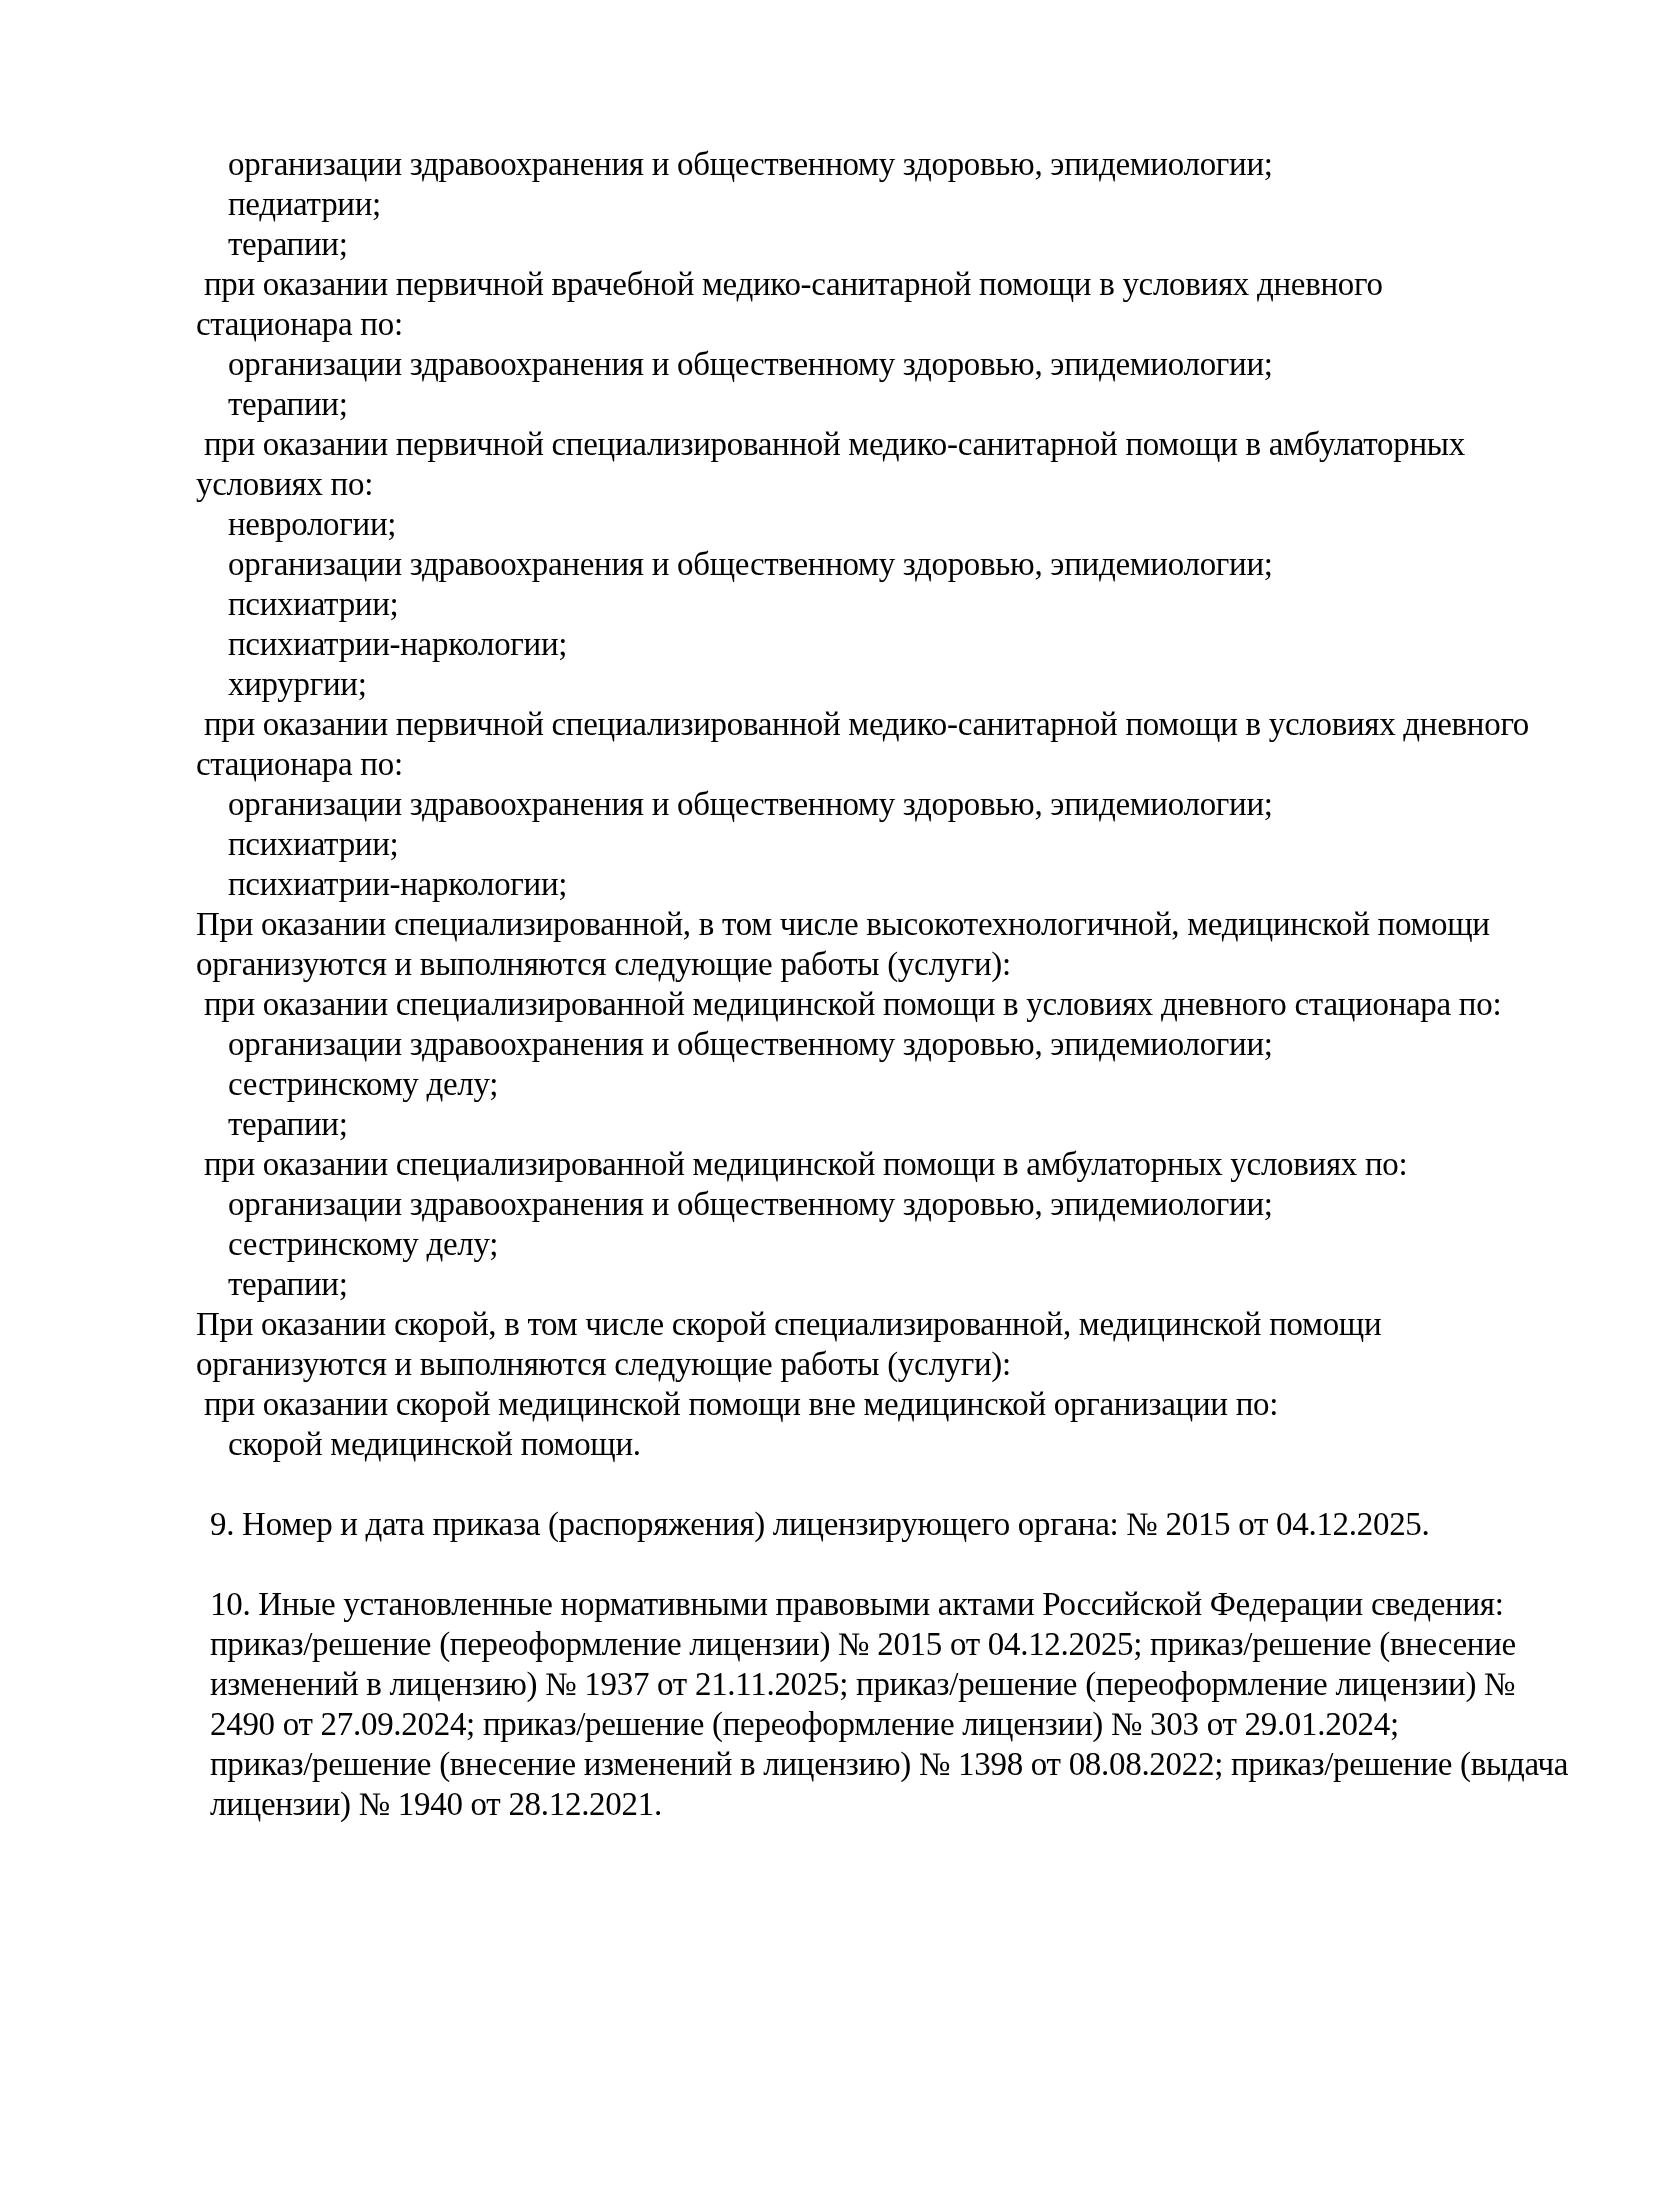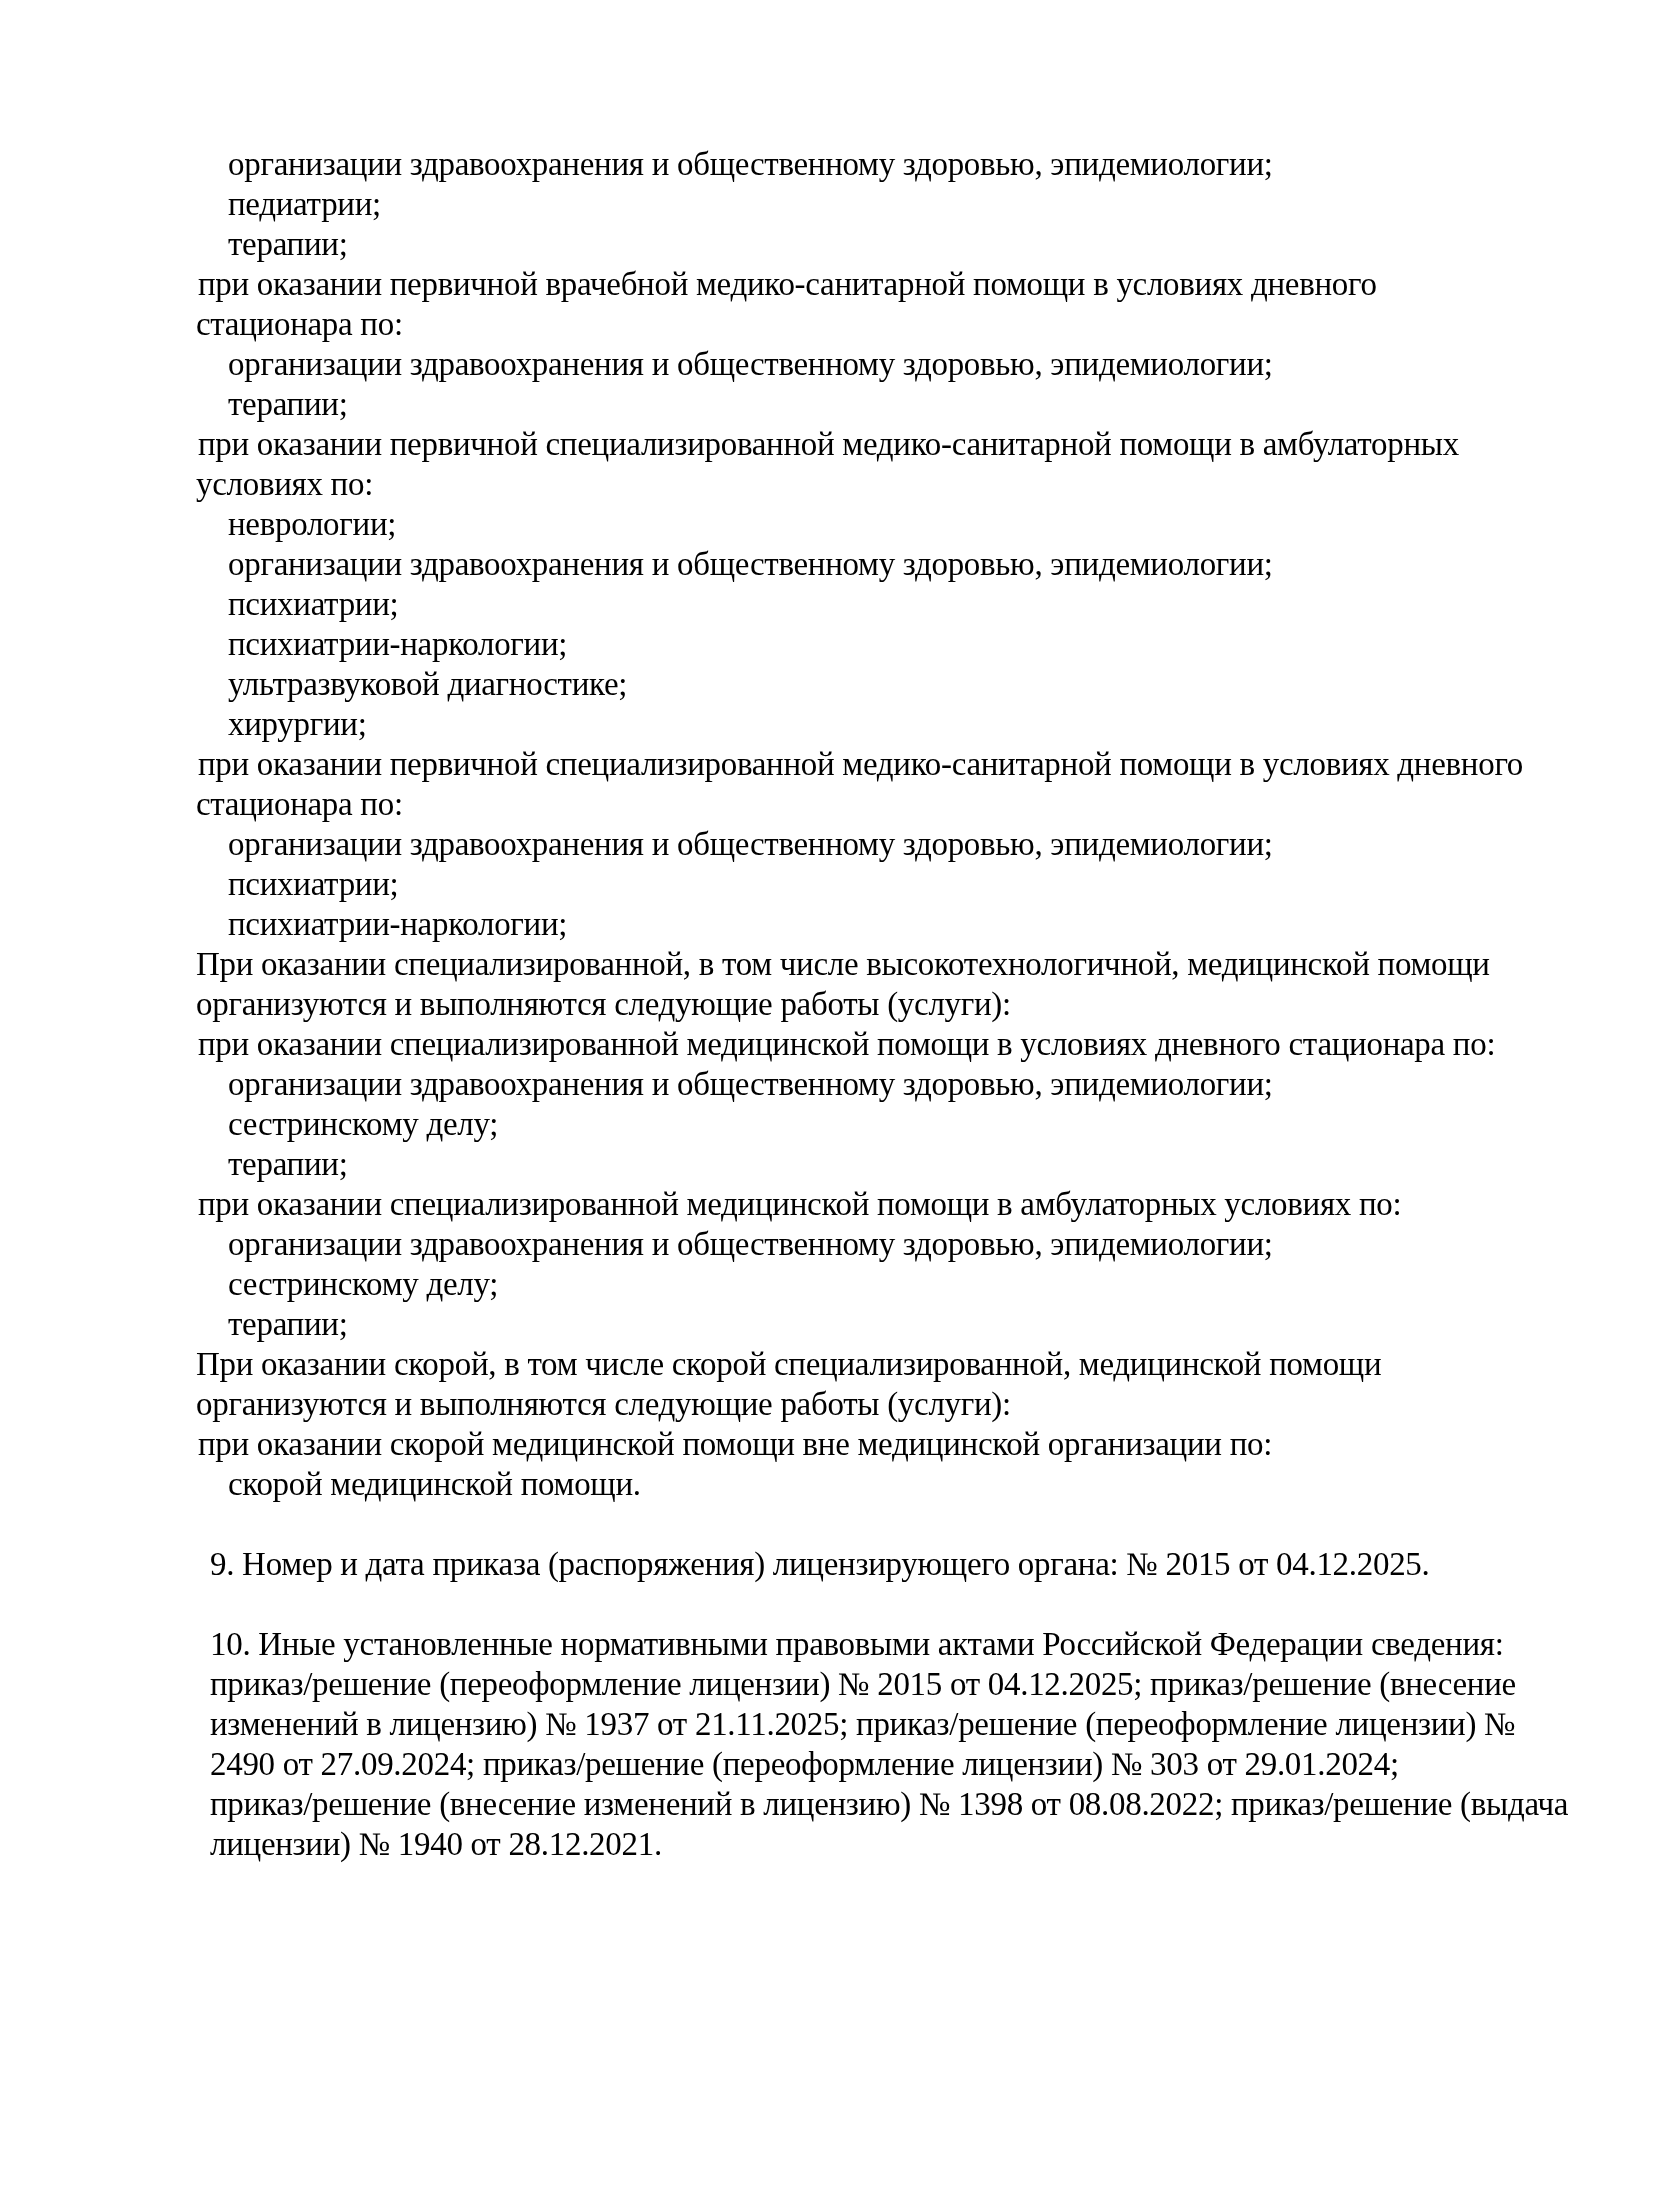--- a/index.html
+++ b/index.html
@@ -25,21 +25,21 @@
     margin-top: 40px; 
     margin-left: 14px;
   }
   .line {
     height: 40px;
     line-height: 40px;
     font-size: 33px;
     white-space: pre;
     letter-spacing: -0.3px;
   }
-  .i1 { margin-left: 2px; }  
+  .i1 { margin-left: 8px; }  
   .i2 { margin-left: 32px; }  
 </style>
 </head>
 <body>
 
 <div class="page">
   <div class="text-area">
     <section class="block">
         <div class="line i2">организации здравоохранения и общественному здоровью, эпидемиологии;</div>
         <div class="line i2">педиатрии;</div>
@@ -47,21 +47,20 @@
         <div class="line i1">при оказании первичной врачебной медико-санитарной помощи в условиях дневного</div>
         <div class="line">стационара по:</div>
         <div class="line i2">организации здравоохранения и общественному здоровью, эпидемиологии;</div>
         <div class="line i2">терапии;</div>
         <div class="line i1">при оказании первичной специализированной медико-санитарной помощи в амбулаторных</div>
         <div class="line">условиях по:</div>
         <div class="line i2">неврологии;</div>
         <div class="line i2">организации здравоохранения и общественному здоровью, эпидемиологии;</div>
         <div class="line i2">психиатрии;</div>
         <div class="line i2">психиатрии-наркологии;</div>
-        <div class="line i2">ультразвуковой диагностике;</div>
         <div class="line i2">хирургии;</div>
         <div class="line i1">при оказании первичной специализированной медико-санитарной помощи в условиях дневного</div>
         <div class="line">стационара по:</div>
         <div class="line i2">организации здравоохранения и общественному здоровью, эпидемиологии;</div>
         <div class="line i2">психиатрии;</div>
         <div class="line i2">психиатрии-наркологии;</div>
         <div class="line">При оказании специализированной, в том числе высокотехнологичной, медицинской помощи</div>
         <div class="line">организуются и выполняются следующие работы (услуги):</div>
         <div class="line i1">при оказании специализированной медицинской помощи в условиях дневного стационара по:</div>
         <div class="line i2">организации здравоохранения и общественному здоровью, эпидемиологии;</div>

